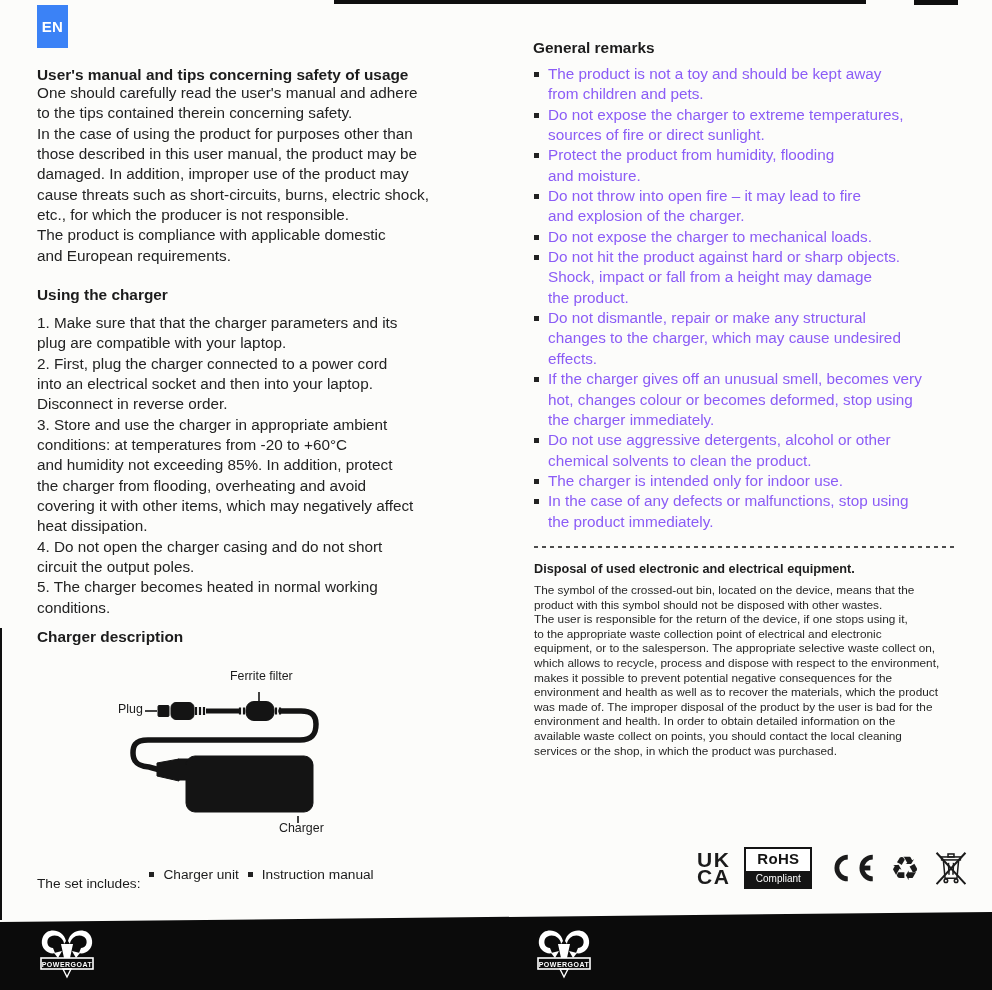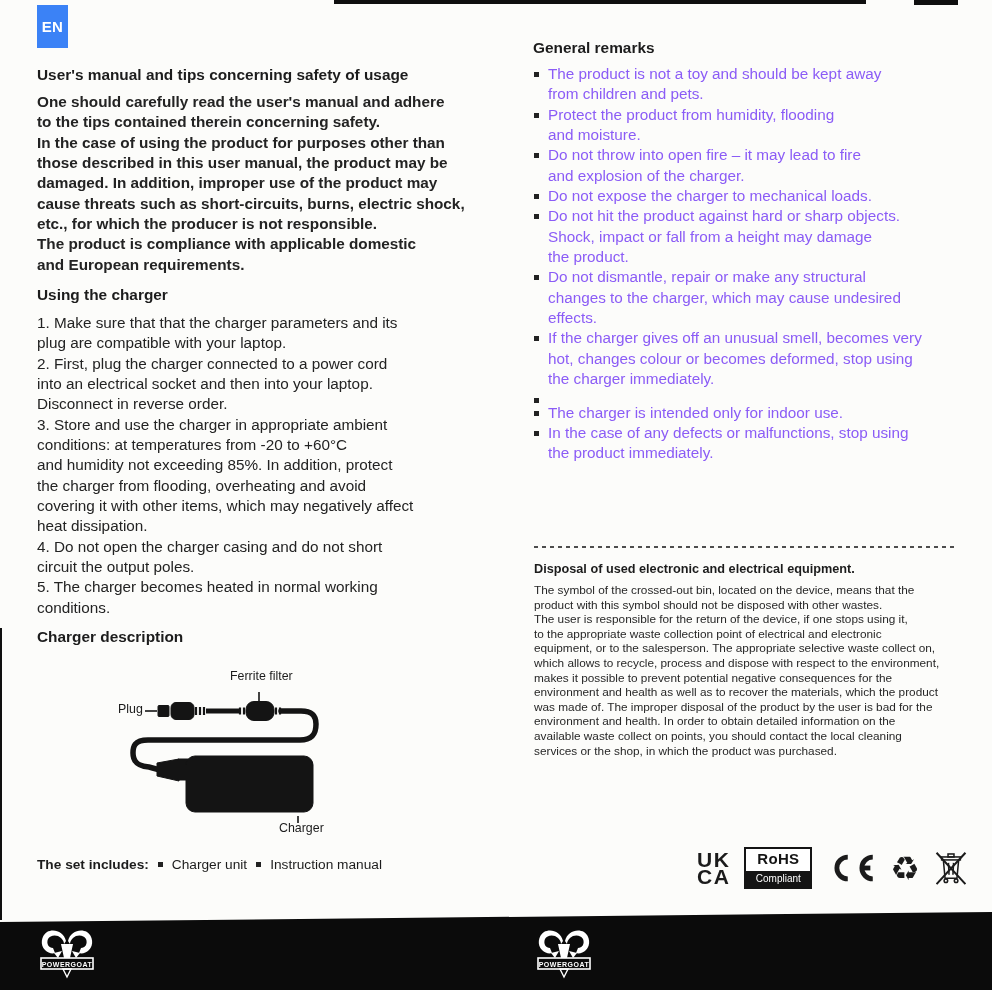--- a/index.html
+++ b/index.html
@@ -22,35 +22,35 @@
   .h{position:absolute;font-size:15.4px;font-weight:700;color:#1c1c1c;white-space:nowrap;margin:0;}
   #h-safety{left:37px;top:66px;}
   #h-using{left:37px;top:286px;}
   #h-desc{left:37px;top:628px;}
   #h-general{left:533px;top:39px;}
 
   .body{
     position:absolute;font-size:15.3px;line-height:20.35px;color:#232323;
     white-space:pre-line;margin:0;
   }
-  #p-safety{left:37px;top:92px;width:460px;font-weight:bold;}
+  #p-safety{left:37px;top:83px;width:460px;}
   #p-using{left:37px;top:313px;width:460px;}
 
   
   #diagram{position:absolute;left:100px;top:664px;}
   .dlabel{position:absolute;font-size:12.4px;color:#1c1c1c;white-space:nowrap;}
   #lbl-ferrite{left:230px;top:669px;}
   #lbl-plug{left:118px;top:702px;}
   #lbl-charger{left:279px;top:821px;}
 
   #set-includes{
     position:absolute;left:37px;top:857px;font-size:13.7px;color:#1c1c1c;
     display:flex;align-items:center;gap:9px;
   }
-  #set-includes .lbl{font-weight:700;}
+  #set-includes .lbl{font-weight:400;margin-top:19px;}
   .sqm{width:5px;height:5px;background:#222;display:inline-block;flex:0 0 auto;}
 
   
   #bullets{position:absolute;left:533px;top:64px;width:450px;margin:0;padding:0;list-style:none;}
   #bullets li{display:flex;align-items:flex-start;}
   .sqb{flex:0 0 auto;width:5px;height:5px;background:#222;margin:8px 9px 0 1px;}
   .btext{white-space:pre-line;font-size:15.3px;line-height:20.35px;color:#8b5cf6;}
 
   #dash-sep{
     position:absolute;left:534px;top:546px;width:424px;height:2px;
@@ -158,20 +158,25 @@
 
   <h2 class="h" id="h-general">General remarks</h2>
   <ul id="bullets">
     <li>
         <span class="sqb"></span>
         <span class="btext">The product is not a toy and should be kept away
 from children and pets.</span>
       </li>
     <li>
         <span class="sqb"></span>
+        <span class="btext">Do not expose the charger to extreme temperatures,
+sources of fire or direct sunlight.</span>
+      </li>
+    <li>
+        <span class="sqb"></span>
         <span class="btext">Protect the product from humidity, flooding
 and moisture.</span>
       </li>
     <li>
         <span class="sqb"></span>
         <span class="btext">Do not throw into open fire – it may lead to fire
 and explosion of the charger.</span>
       </li>
     <li>
         <span class="sqb"></span>
@@ -190,20 +195,22 @@
 effects.</span>
       </li>
     <li>
         <span class="sqb"></span>
         <span class="btext">If the charger gives off an unusual smell, becomes very
 hot, changes colour or becomes deformed, stop using
 the charger immediately.</span>
       </li>
     <li>
         <span class="sqb"></span>
+        <span class="btext">Do not use aggressive detergents, alcohol or other
+chemical solvents to clean the product.</span>
       </li>
     <li>
         <span class="sqb"></span>
         <span class="btext">The charger is intended only for indoor use.</span>
       </li>
     <li>
         <span class="sqb"></span>
         <span class="btext">In the case of any defects or malfunctions, stop using
 the product immediately.</span>
       </li>

